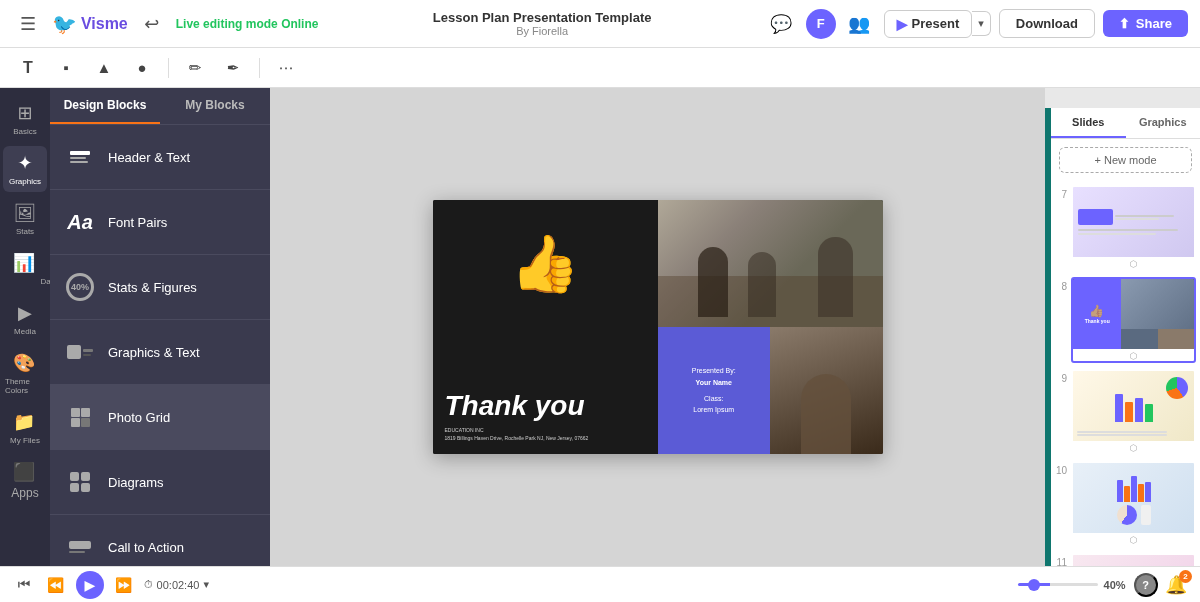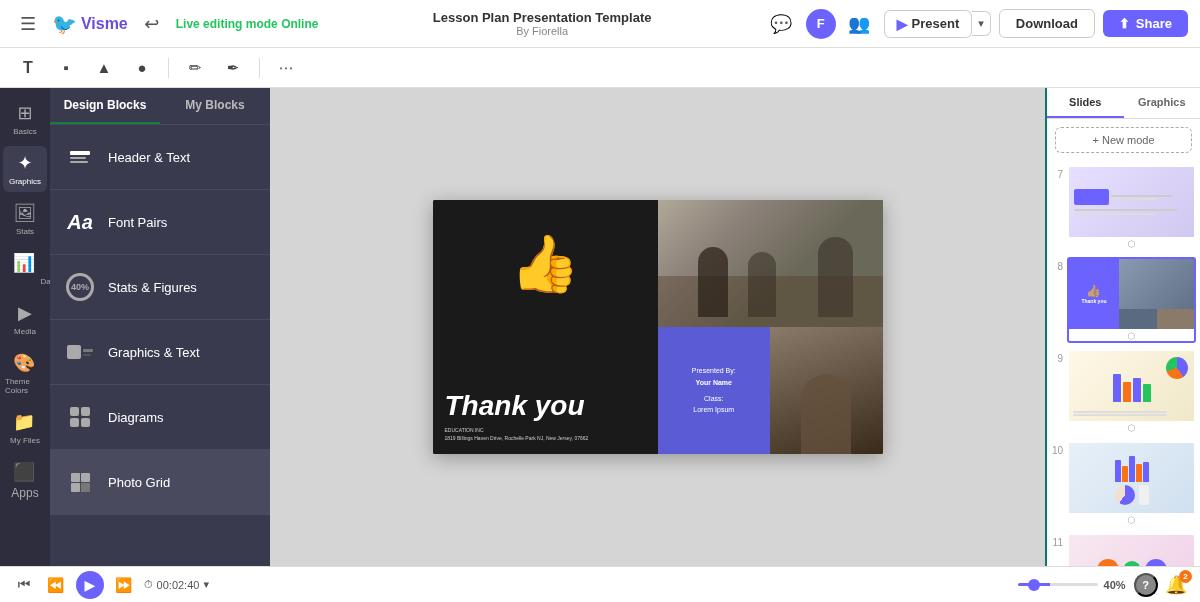--- a/index.html
+++ b/index.html
@@ -48,21 +48,21 @@
     .ls-icon { font-size: 18px; }
 
     
     .design-panel {
       width: 220px; background: #3a3a4e; flex-shrink: 0; overflow-y: auto; display: flex; flex-direction: column;
     }
     .design-panel::-webkit-scrollbar { width: 4px; }
     .design-panel::-webkit-scrollbar-thumb { background: #555; border-radius: 2px; }
     .panel-tabs { display: flex; border-bottom: 1px solid #4a4a5e; }
     .panel-tab { flex: 1; text-align: center; padding: 10px 5px; font-size: 12px; font-weight: 600; cursor: pointer; color: #bbb; }
-    .panel-tab.active { color: #fff; border-bottom: 2px solid #15803d; }
+    .panel-tab.active { color: #fff; border-bottom: 2px solid #f97316; }
     .panel-item { display: flex; align-items: center; gap: 12px; padding: 16px 14px; cursor: pointer; border-bottom: 1px solid #4a4a5e; }
     .panel-item.active { background: #4a4a5e; }
     .panel-item-icon { width: 32px; height: 32px; display: flex; align-items: center; justify-content: center; flex-shrink: 0; }
     .panel-item-label { font-size: 13px; color: #fff; font-weight: 500; }
 
     
     .canvas-area { flex: 1; background: #d5d5d5; display: flex; align-items: center; justify-content: center; position: relative; overflow: hidden; }
 
     
     .bottom-bar {
@@ -75,21 +75,21 @@
     .time-display { font-size: 11px; color: #555; display: flex; align-items: center; gap: 4px; }
     .bb-right { display: flex; align-items: center; gap: 8px; }
     .zoom-slider-wrap { display: flex; align-items: center; gap: 6px; }
     .zoom-label { font-size: 11px; color: #555; font-weight: 600; }
     .help-btn { width: 24px; height: 24px; border-radius: 50%; background: #888; color: #fff; font-size: 11px; display: flex; align-items: center; justify-content: center; cursor: pointer; font-weight: 700; }
     .notif-badge { position: relative; display: flex; }
     .notif-icon { font-size: 18px; color: #555; cursor: pointer; }
     .badge { position: absolute; top: -4px; right: -4px; background: #f97316; color: #fff; font-size: 8px; border-radius: 50%; width: 13px; height: 13px; display: flex; align-items: center; justify-content: center; font-weight: 700; }
 
     
-    .right-panel { width: 155px; background: #fff; border-left: 2px solid #0f766e; flex-shrink: 0; display: flex; flex-direction: column; overflow: hidden; }
+    .right-panel { width: 155px; background: #fff; border-left: 6px solid #0f766e; flex-shrink: 0; display: flex; flex-direction: column; overflow: hidden; margin-top: 20px; }
     .rp-tabs { display: flex; border-bottom: 1px solid #ddd; }
     .rp-tab { flex: 1; text-align: center; padding: 8px 4px; font-size: 11px; font-weight: 600; cursor: pointer; color: #666; }
     .rp-tab.active { color: #333; border-bottom: 2px solid #6c63ff; }
     .new-slide-btn { display: flex; align-items: center; justify-content: center; gap: 4px; margin: 8px; padding: 6px; border: 1px dashed #aaa; border-radius: 6px; cursor: pointer; font-size: 11px; color: #666; }
     .slides-list { flex: 1; overflow-y: auto; padding: 4px; }
     .slides-list::-webkit-scrollbar { width: 3px; }
     .slides-list::-webkit-scrollbar-thumb { background: #ccc; border-radius: 2px; }
     .slide-thumb-row { display: flex; align-items: flex-start; gap: 4px; margin-bottom: 6px; }
     .slide-num { font-size: 10px; color: #999; width: 12px; text-align: right; padding-top: 4px; flex-shrink: 0; }
     .slide-thumb { flex: 1; border-radius: 3px; overflow: hidden; border: 2px solid transparent; cursor: pointer; }
@@ -284,44 +284,53 @@
           <div style="width:14px;height:14px;background:#aaa;border-radius:2px;"></div>
           <div style="display:flex;flex-direction:column;gap:2px;">
             <div style="width:10px;height:3px;background:#777;border-radius:1px;"></div>
             <div style="width:8px;height:2px;background:#555;border-radius:1px;"></div>
           </div>
         </div>
       </div>
       <span class="panel-item-label">Graphics &amp; Text</span>
     </div>
 
+    <div class="panel-item active" style="background:#4a4a5e;">
+      <div class="panel-item-icon">
+        <div style="display:grid;grid-template-columns:1fr 1fr;gap:1px;">
+          <div style="width:9px;height:9px;background:#aaa;border-radius:1px;"></div>
+          <div style="width:9px;height:9px;background:#aaa;border-radius:1px;"></div>
+          <div style="width:9px;height:9px;background:#aaa;border-radius:1px;"></div>
+          <div style="width:9px;height:9px;background:#777;border-radius:1px;"></div>
+        </div>
+      </div>
+      <span class="panel-item-label">Photo Grid</span>
+    </div>
+
     <div class="panel-item">
       <div class="panel-item-icon">
         <div style="display:grid;grid-template-columns:1fr 1fr;gap:2px;">
           <div style="width:9px;height:9px;background:#aaa;border-radius:2px;"></div>
           <div style="width:9px;height:9px;background:#aaa;border-radius:2px;"></div>
           <div style="width:9px;height:9px;background:#aaa;border-radius:2px;"></div>
           <div style="width:9px;height:9px;background:#aaa;border-radius:2px;"></div>
         </div>
       </div>
       <span class="panel-item-label">Diagrams</span>
     </div>
 
-    <div class="panel-item active" style="background:#4a4a5e;">
-      <div class="panel-item-icon">
-        <div style="display:grid;grid-template-columns:1fr 1fr;gap:1px;">
-          <div style="width:9px;height:9px;background:#aaa;border-radius:1px;"></div>
-          <div style="width:9px;height:9px;background:#aaa;border-radius:1px;"></div>
-          <div style="width:9px;height:9px;background:#aaa;border-radius:1px;"></div>
-          <div style="width:9px;height:9px;background:#777;border-radius:1px;"></div>
-        </div>
-      </div>
-      <span class="panel-item-label">Photo Grid</span>
-    </div>
-
+    <div class="panel-item">
+      <div class="panel-item-icon">
+        <div style="display:flex;flex-direction:column;gap:2px;">
+          <div style="width:22px;height:8px;background:#aaa;border-radius:2px;"></div>
+          <div style="width:16px;height:2px;background:#777;border-radius:1px;"></div>
+        </div>
+      </div>
+      <span class="panel-item-label">Call to Action</span>
+    </div>
   </div>
 
   <div class="canvas-area">
     <div class="canvas-slide-wrapper">
 
       <div style="width:450px;height:254px;background:#1a1a1a;border-radius:2px;box-shadow:0 4px 20px rgba(0,0,0,0.3);overflow:hidden;position:relative;">
 
         <div style="position:absolute;left:0;top:0;width:225px;height:127px;background:#1a1a1a;display:flex;flex-direction:column;align-items:center;justify-content:center;">
           <div style="font-size:56px;line-height:1;">👍</div>
         </div>

